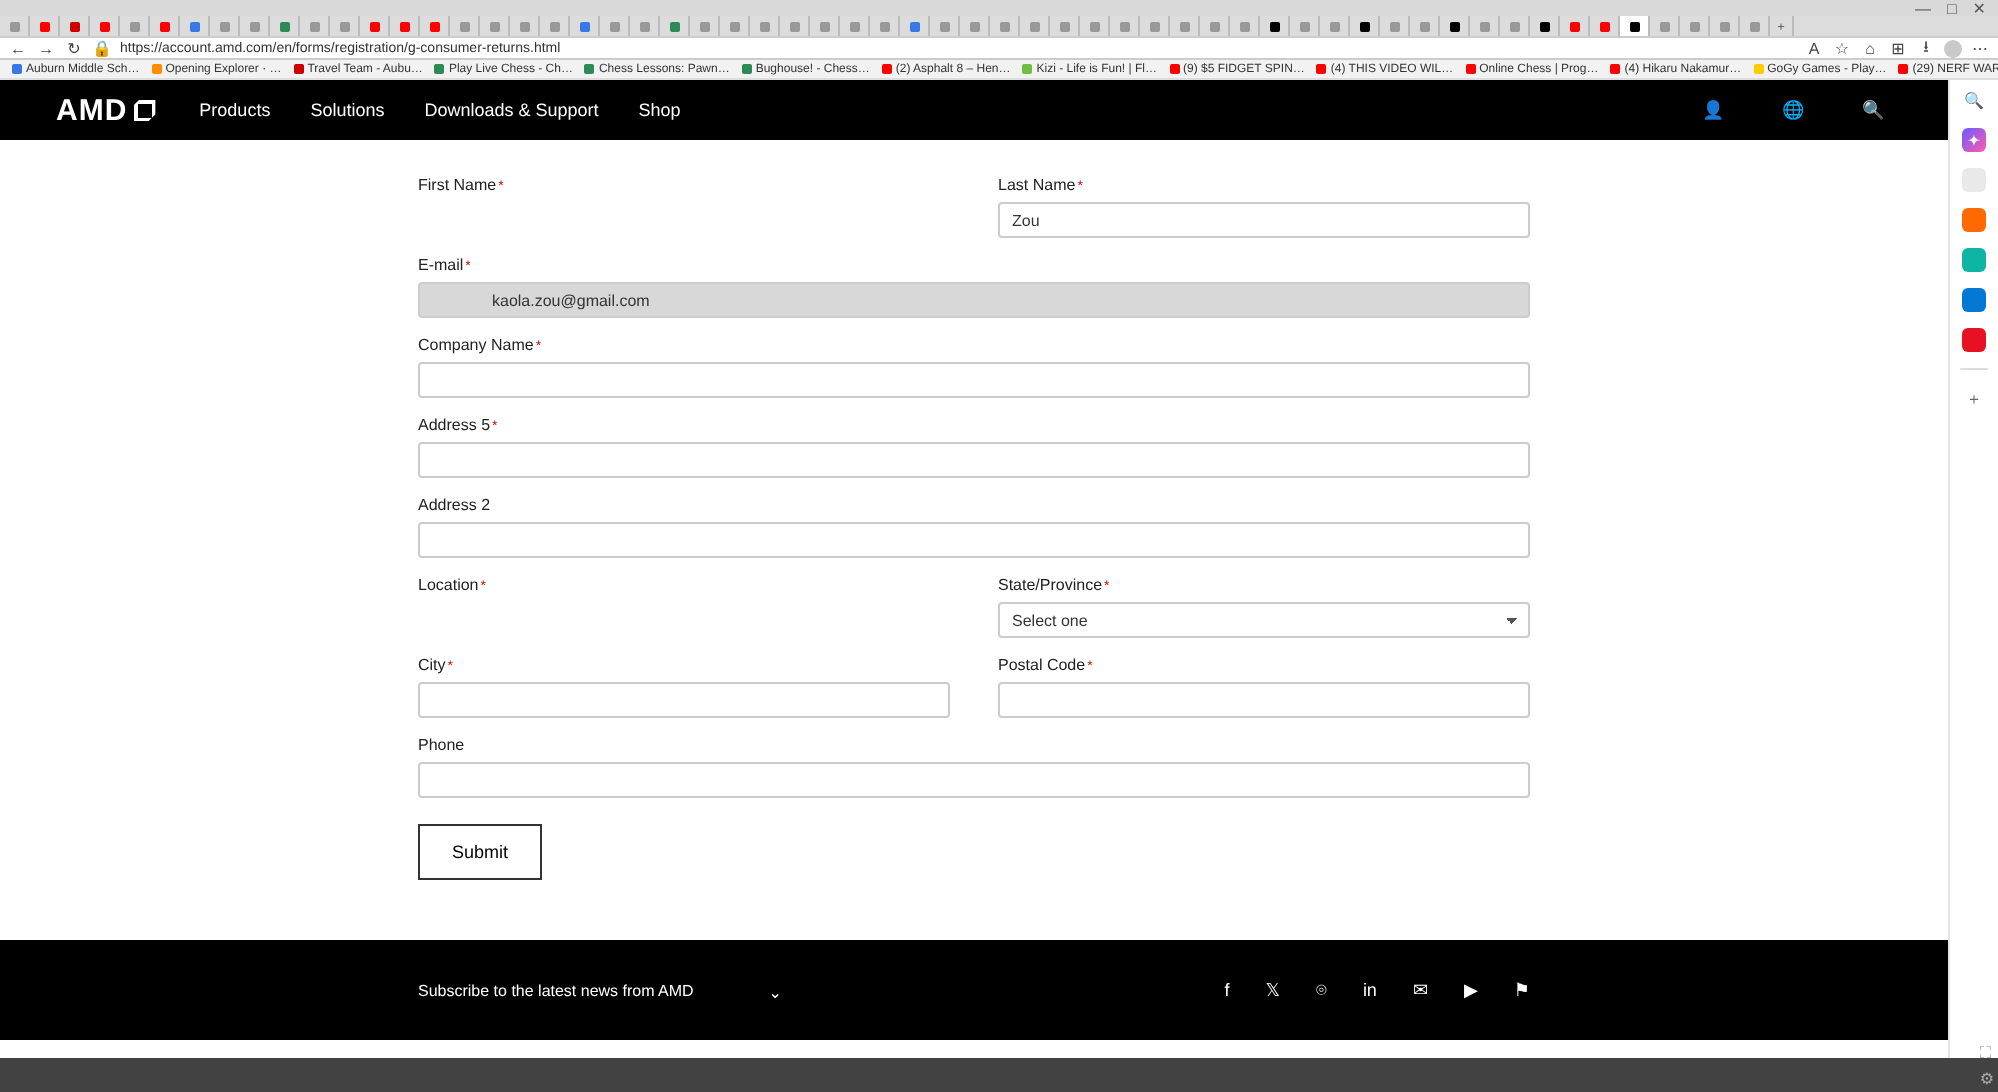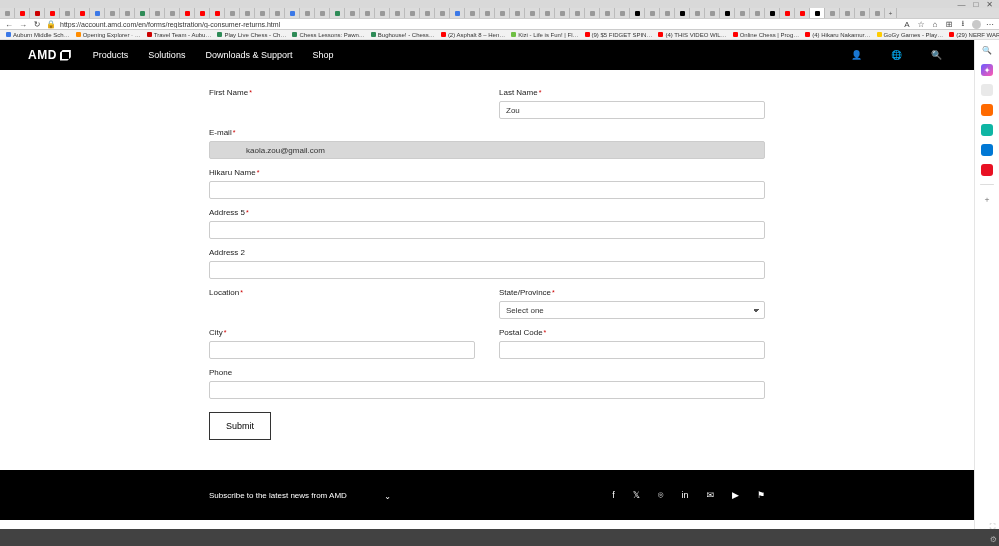--- a/index.html
+++ b/index.html
@@ -43,21 +43,21 @@
     .sico.orange{background:#ff6a00;}
     .sico.teal{background:#0fb5a4;}
     .sico.outlook{background:#0078d4;color:#fff;}
     .sico.red{background:#e81123;}
     .sico.plus{color:#666;}
     
     .frame-corner{position:absolute; right:2px; bottom:2px; display:flex; flex-direction:column; gap:3px;}
     .frame-corner span{font-size:8px;color:#aaa;}
     
     .amd-header{ height:30px; background:#000; display:flex; align-items:center; padding:0 28px; gap:22px;}
-    .amd-logo{ color:#fff; font-weight:700; font-size:12px; letter-spacing:0.5px; display:flex; align-items:center; gap:3px;}
+    .amd-logo{ color:#fff; font-weight:700; font-size:15px; letter-spacing:0.5px; display:flex; align-items:center; gap:3px;}
     .amd-logo .mark{ width:11px;height:11px; position:relative;}
     .amd-logo .mark::before{content:"";position:absolute;inset:0;border:2px solid #fff; clip-path:polygon(30% 0,100% 0,100% 70%,70% 100%,0 100%,0 30%);}
     .amd-nav{ display:flex; gap:20px;}
     .amd-nav a{ color:#fff; font-size:9px; text-decoration:none;}
     .amd-header .spacer{flex:1;}
     .amd-header .hico{ color:#fff; font-size:9px; width:18px; text-align:center;}
     .page-body{ padding:18px 0 30px 0; display:flex; justify-content:center;}
     .form-wrap{ width:556px;}
     h1.page-title{ font-size:21px; font-weight:800; color:#111; margin-bottom:14px; letter-spacing:-0.3px;}
     .row{ display:flex; gap:24px;}
@@ -376,21 +376,21 @@
             <input class="inp" value="Zou" style="">
           </div>
         </div>
 
         <div class="field full">
           <label class="lbl"><span>E-mail</span><span class="req">*</span></label>
           <input class="inp filled-grey" value="kaola.zou@gmail.com" style="">
         </div>
 
         <div class="field full">
-          <label class="lbl"><span>Hikaru Name</span><span class="req">*</span></label>
+          <label class="lbl"><span>Company Name</span><span class="req">*</span></label>
           <input class="inp" value="" style="">
         </div>
 
         <div class="field full">
           <label class="lbl"><span>Address 5</span><span class="req">*</span></label>
           <input class="inp" value="" style="">
         </div>
 
         <div class="field full">
           <label class="lbl">Address 2</label>

